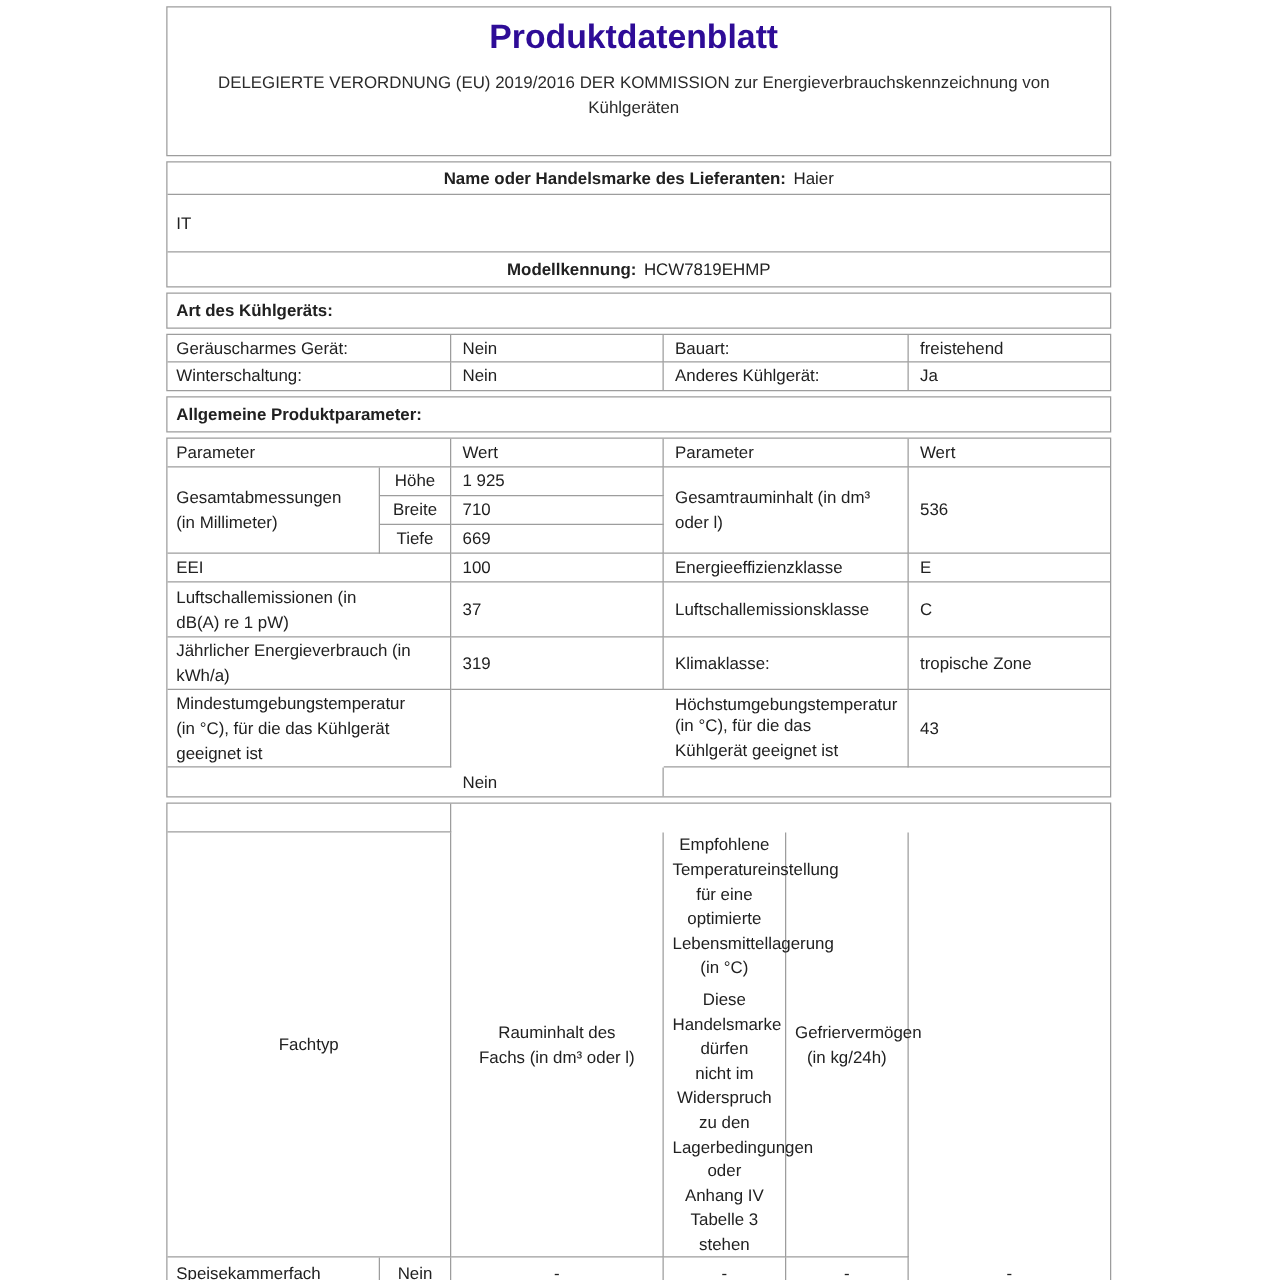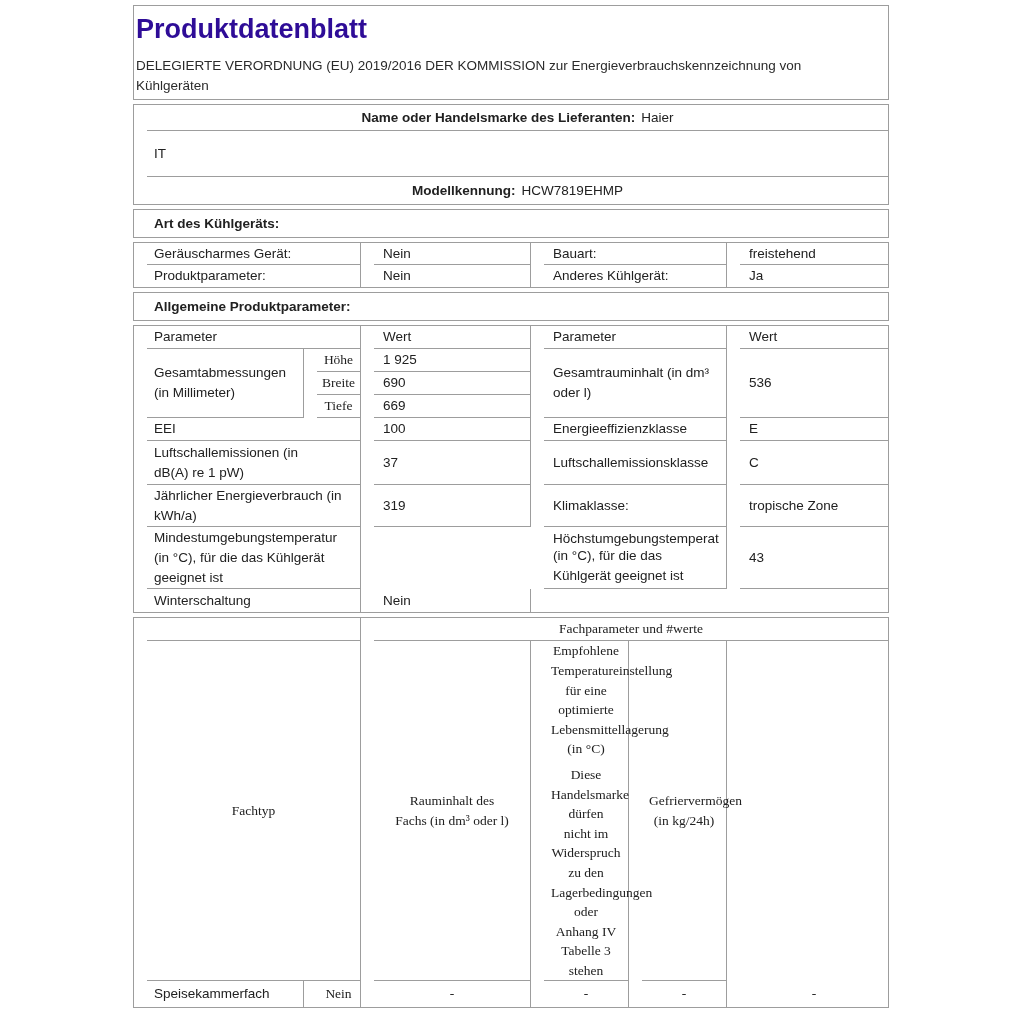--- a/index.html
+++ b/index.html
@@ -1,31 +1,31 @@
 <!DOCTYPE html>
 <html><head>
 <meta charset="utf-8">
 <style>
   html,body{margin:0;padding:0;background:#ffffff;width:1024px;height:1024px;overflow:hidden;}
   body{font-family:"Liberation Sans","DejaVu Sans",sans-serif;color:#212121;font-size:13.5px;}
   .doc{position:absolute;left:133px;top:5px;width:756px;}
   .tbl{display:grid;border:1px solid #9d9d9d;background:#fff;margin-bottom:4px;box-sizing:border-box;width:756px;}
   .c{border-right:1px solid #9d9d9d;border-bottom:1px solid #9d9d9d;padding:2px 7px;display:flex;
      flex-direction:column;justify-content:center;align-items:flex-start;overflow:hidden;box-sizing:border-box;
-     line-height:20px;margin-left:13px;}
+     line-height:20px;}
   .lc{border-right:none;} .lb{border-bottom:none;}
-  .ctr{align-items:center;text-align:center;font-family:Liberation Serif, serif;}
+  .ctr{align-items:center;text-align:center;}
   .ov{overflow:visible;}
   .b{font-weight:bold;}
   .inline{flex-direction:row;flex-wrap:wrap;align-items:center;}
   .inline .v{margin-left:6px;}
   .pad8{padding-left:9px;}
   .clip{white-space:nowrap;overflow:hidden;width:100%;}
   .cl{white-space:nowrap;width:100%;text-align:center;}
-  .title-box{display:block;padding:7px 10px 4px 2px;height:95px;}
+  .title-box{display:block;padding:7px 10px 4px 2px;height:120px;text-align:center;}
   .doc-title{font-size:27px;font-weight:bold;color:#2e0c97;line-height:32px;margin-bottom:11px;}
   .doc-sub{font-size:13.5px;color:#2b2b2b;line-height:20px;}
   .tA{grid-template-columns:754px;grid-template-rows:26px 46px 27px;}
   .tHdr{grid-template-columns:754px;grid-template-rows:27px;}
   .tC{grid-template-columns:227px 170px 196px 161px;grid-template-rows:22px 22px;}
   .tE{grid-template-columns:170px 57px 170px 196px 161px;grid-template-rows:23px 23px 23px 23px 23px 44px 42px 62px 23px;}
   .tG{grid-template-columns:170px 57px 170px 98px 98px 161px;grid-template-rows:23px 340px 26px;}
   .temp-cell{justify-content:center;padding-top:3px;line-height:19.6px;}
   .p2gap{margin-top:6px;}
   .addr2{width:100%;}
@@ -59,21 +59,21 @@
 
   <div class="tbl tHdr">
     <div class="c lc lb b">Art des Kühlgeräts:</div>
   </div>
 
   <div class="tbl tC">
     <div class="c">Geräuscharmes Gerät:</div>
     <div class="c pad8">Nein</div>
     <div class="c pad8">Bauart:</div>
     <div class="c lc pad8">freistehend</div>
-    <div class="c lb">Produktparameter:</div>
+    <div class="c lb">Winterschaltung:</div>
     <div class="c lb pad8">Nein</div>
     <div class="c lb pad8">Anderes Kühlgerät:</div>
     <div class="c lc lb pad8">Ja</div>
   </div>
 
   <div class="tbl tHdr">
     <div class="c lc lb b">Allgemeine Produktparameter:</div>
   </div>
 
   <div class="tbl tE">
@@ -82,21 +82,21 @@
     <div class="c pad8" style="grid-area:1/4/2/5">Parameter</div>
     <div class="c lc pad8" style="grid-area:1/5/2/6">Wert</div>
 
     <div class="c" style="grid-area:2/1/5/2">
       <div>Gesamtabmessungen</div>
       <div>(in Millimeter)</div>
     </div>
     <div class="c ctr" style="grid-area:2/2/3/3">Höhe</div>
     <div class="c pad8" style="grid-area:2/3/3/4">1 925</div>
     <div class="c ctr" style="grid-area:3/2/4/3">Breite</div>
-    <div class="c pad8" style="grid-area:3/3/4/4">690</div>
+    <div class="c pad8" style="grid-area:3/3/4/4">710</div>
     <div class="c ctr" style="grid-area:4/2/5/3">Tiefe</div>
     <div class="c pad8" style="grid-area:4/3/5/4">669</div>
     <div class="c pad8" style="grid-area:2/4/5/5">
       <div>Gesamtrauminhalt (in dm³</div>
       <div>oder l)</div>
     </div>
     <div class="c lc pad8" style="grid-area:2/5/5/6">536</div>
 
     <div class="c" style="grid-area:5/1/6/3">EEI</div>
     <div class="c pad8" style="grid-area:5/3/6/4">100</div>
@@ -124,29 +124,27 @@
     </div>
 
     <div class="c lc pad8" style="grid-area:7/5/8/6">tropische Zone</div>
     <div class="c pad8" style="grid-area:8/4/9/5">
       <div class="clip">Höchstumgebungstemperatur</div>
       <div>(in °C), für die das</div>
       <div>Kühlgerät geeignet ist</div>
     </div>
     <div class="c lc pad8" style="grid-area:8/5/9/6">43</div>
 
-    <div class="c lb" style="grid-area:9/1/10/3">Winterschaltung</div>
     <div class="c lb pad8" style="grid-area:9/3/10/4">Nein</div>
     <div class="c lc lb" style="grid-area:9/4/10/6"></div>
   </div>
 
 
   <div class="tbl tG">
     <div class="c" style="grid-area:1/1/2/3"></div>
-    <div class="c lc ctr" style="grid-area:1/3/2/7">Fachparameter und #werte</div>
 
     <div class="c ctr" style="grid-area:2/1/3/3">Fachtyp</div>
     <div class="c ctr" style="grid-area:2/3/3/4">
       <div>Rauminhalt des</div>
       <div>Fachs (in dm³ oder l)</div>
     </div>
     <div class="c ctr ov temp-cell" style="grid-area:2/4/3/5">
       <div class="cl">Empfohlene</div>
       <div class="cl">Temperatureinstellung</div>
       <div class="cl">für eine</div>

